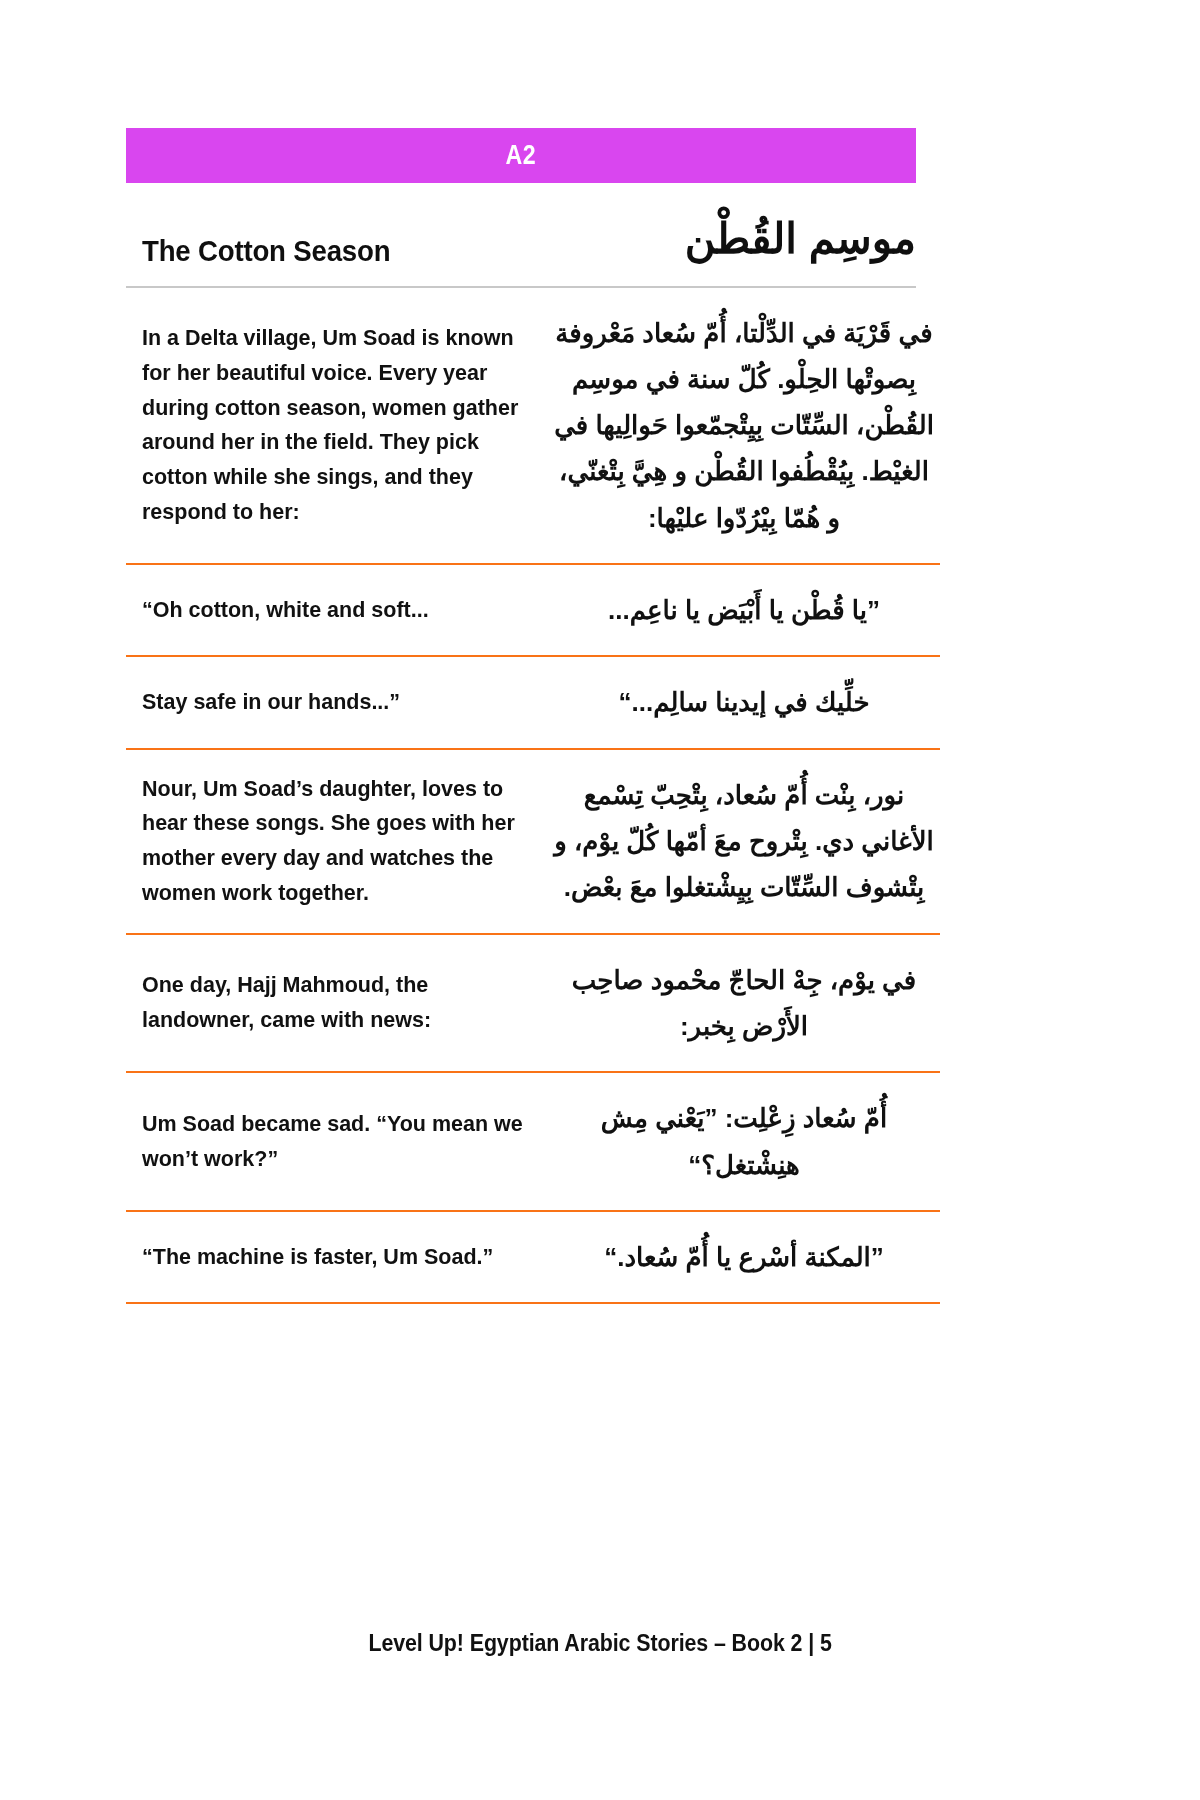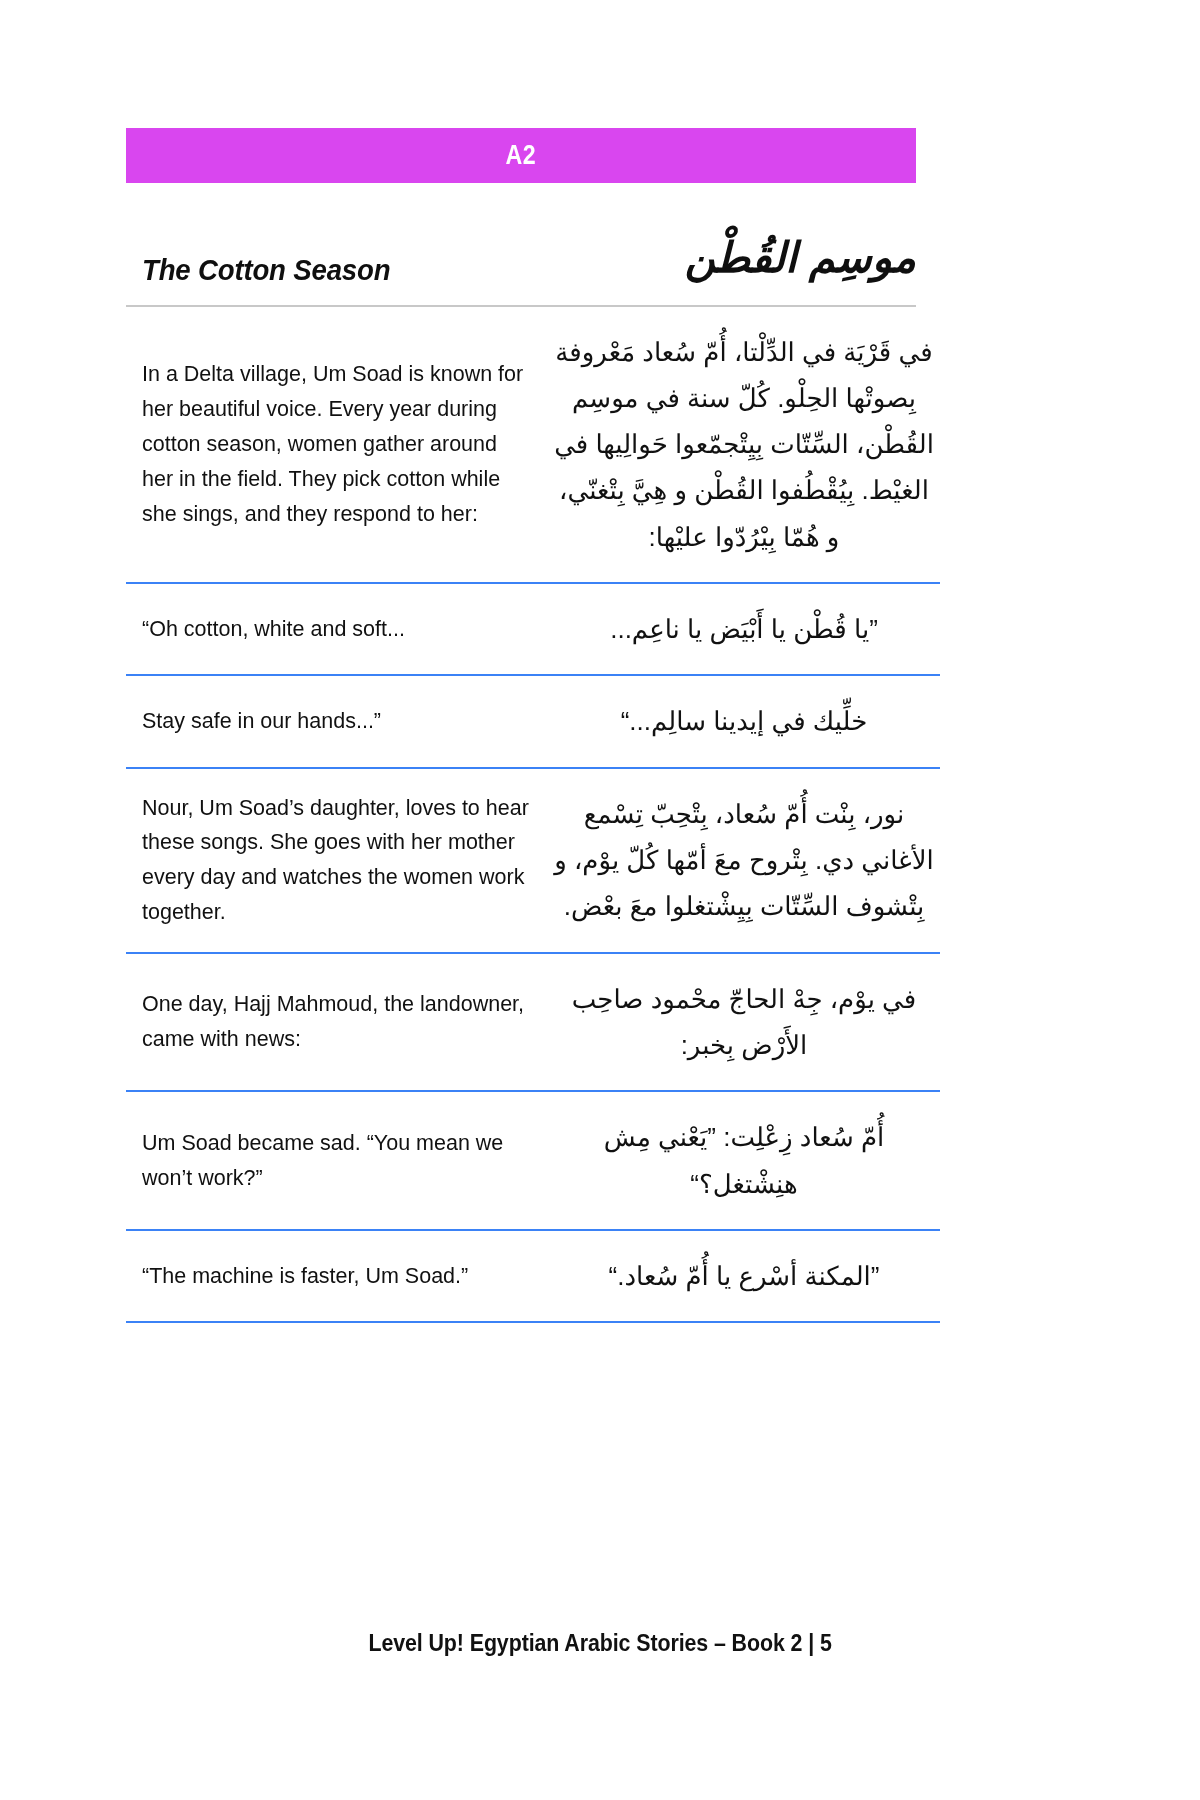--- a/index.html
+++ b/index.html
@@ -37,24 +37,23 @@
     letter-spacing: 0.5px;
     font-family: "Liberation Sans Narrow", "Liberation Sans", sans-serif;
     transform: scaleX(0.86);
   }
   
   .title-row {
     width: 790px;
     display: flex;
     align-items: flex-end;
     justify-content: space-between;
-    padding: 47px 0 18px 16px;
+    padding: 28px 0 18px 16px;
     box-sizing: border-box;
     border-bottom: 2px solid #c8c8c8;
-    font-style: italic;
   }
   .title-en {
     font-size: 30px;
     font-weight: bold;
     color: #0f0f0f;
     letter-spacing: -0.2px;
     transform: scaleX(0.92);
     transform-origin: left bottom;
     white-space: nowrap;
   }
@@ -66,21 +65,22 @@
     white-space: nowrap;
     line-height: 1.35;
   }
   
   .story-table {
     width: 790px;
     border-collapse: collapse;
     table-layout: fixed;
   }
   .story-table tr {
-    border-bottom: 2px solid #3b82f6;
+    border-bottom: 2px solid #f97316;
+    font-weight: bold;
   }
   .story-table td {
     vertical-align: middle;
     padding: 22px 0;
   }
   td.cell-en {
     width: 390px;
     padding-left: 16px;
     padding-right: 10px;
     font-size: 21.5px;

